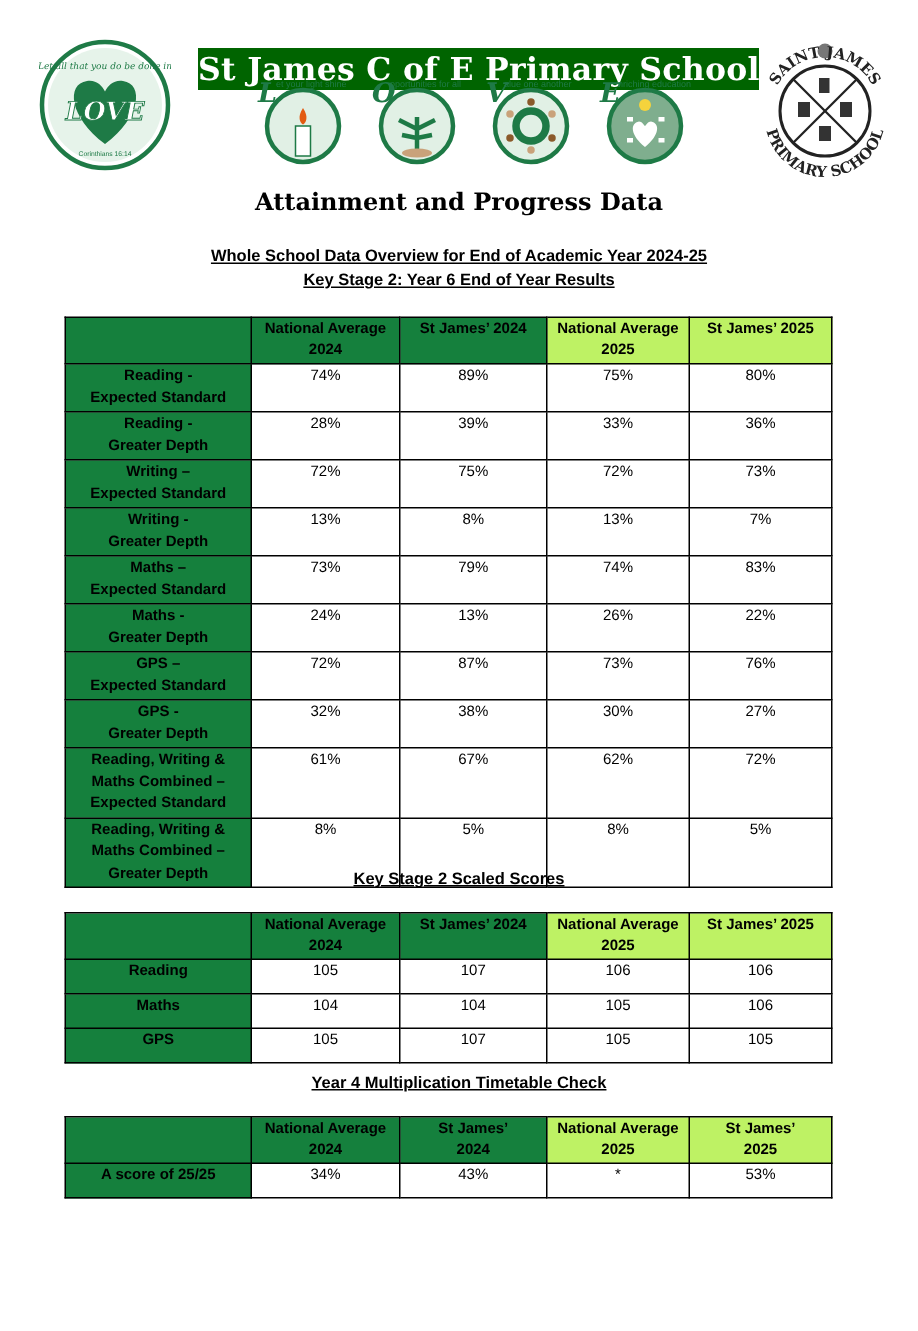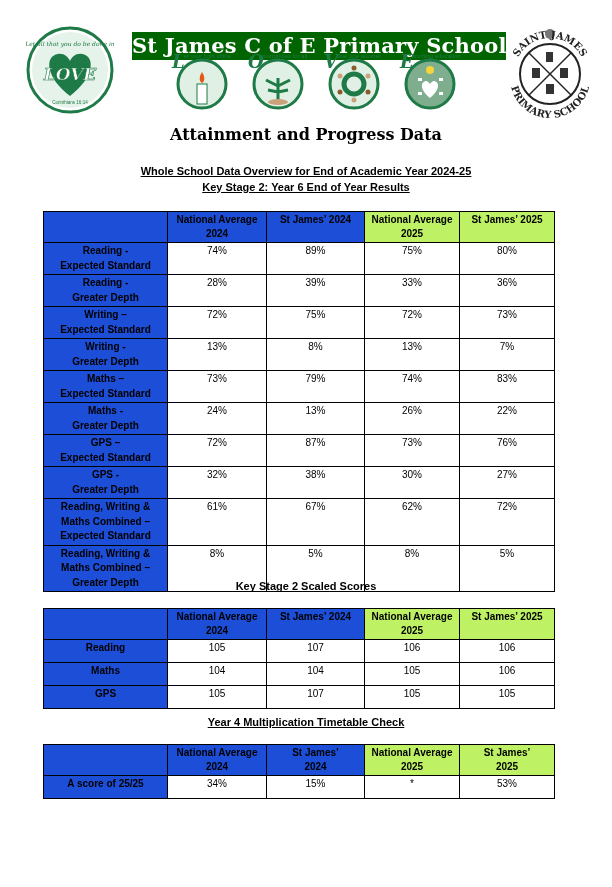--- a/index.html
+++ b/index.html
@@ -18,21 +18,21 @@
 
   .title { position: absolute; left: 0; width: 612px; top: 125px; text-align: center;
            font-family: "DejaVu Serif", serif; font-weight: bold; font-size: 16px; }
   .subtitle { position: absolute; left: 0; width: 612px; text-align: center;
               font-weight: bold; font-size: 11px; text-decoration: underline; }
 
   table.data { position: absolute; left: 43px; width: 511px; border-collapse: collapse;
                table-layout: fixed; font-size: 10px; }
   table.data td, table.data th { border: 1px solid #000; padding: 1px 3px; vertical-align: top; }
   table.data th { font-weight: bold; text-align: center; line-height: 14px; }
-  th.light, td.rowlabel { background: #1d4ed8; }
+  th.light, td.rowlabel { background: #15803d; }
   th.bright { background: #bef264; }
   td.rowlabel { font-weight: bold; text-align: center; line-height: 14.5px; }
   td.val { text-align: center; background: #fff; line-height: 14.5px; }
   col.c0 { width: 124px; } col.c1 { width: 99px; } col.c2 { width: 98px; }
   col.c3 { width: 95px; } col.c4 { width: 95px; }
   .rl { white-space: pre-line; }
   table.compact td.rowlabel, table.compact td.val { line-height: 13px; padding-top: 1px; padding-bottom: 8px; margin-top: 20px; }
 </style>
 </head>
 <body>
@@ -274,18 +274,18 @@
 2024</th>
       <th class="bright">National Average 2025</th>
       <th class="bright rl">St James’
 2025</th>
     </tr>
   </thead>
   <tbody id="mtc-body">
       <tr>
         <td class="rowlabel rl">A score of 25/25</td>
         <td class="val">34%</td>
-        <td class="val">15%</td>
+        <td class="val">43%</td>
         <td class="val">*</td>
         <td class="val">53%</td>
       </tr>
     </tbody>
 </table>
 
 </body></html>

